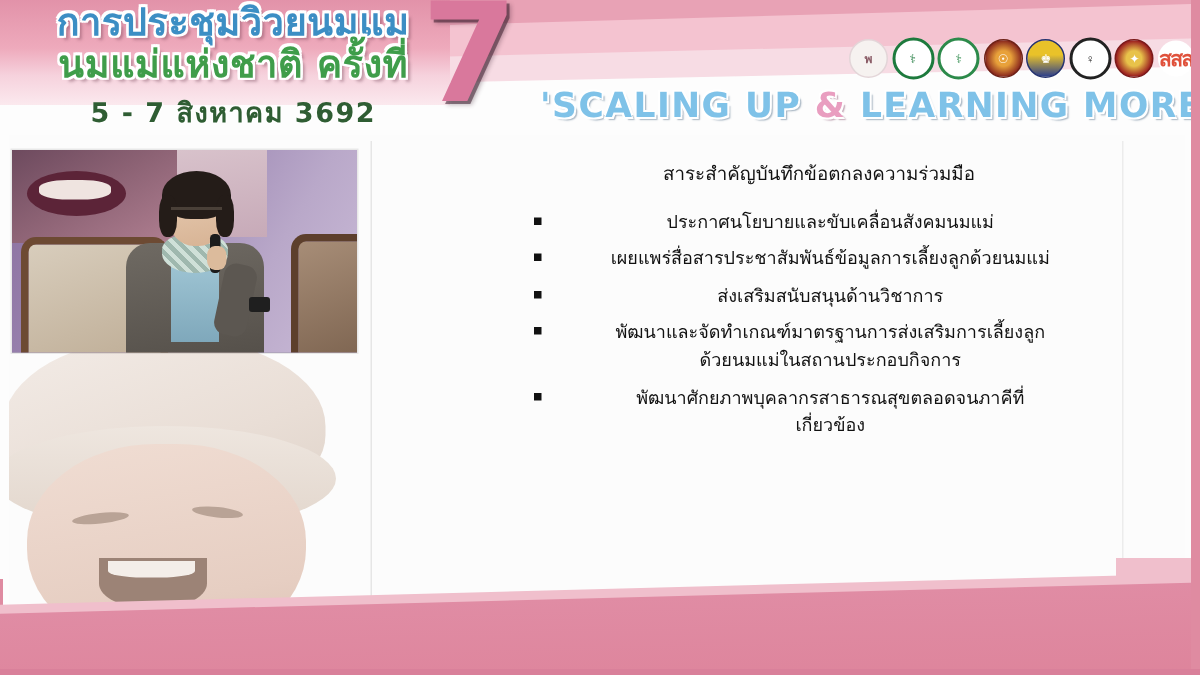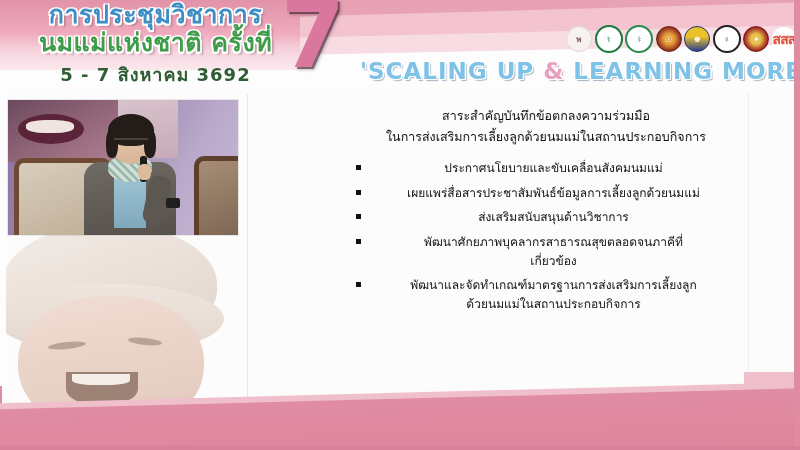--- a/index.html
+++ b/index.html
@@ -173,21 +173,21 @@
   <div class="band-dark"></div>
   <div class="band-top"></div>
   <div class="band-swoosh">
     <div class="swoosh-a"></div>
     <div class="swoosh-b"></div>
     <div class="swoosh-c"></div>
   </div>
   <div class="band-left-block"></div>
 
   <div class="title-wrap">
-    <div class="t-line1">การประชุมวิชาการ</div>
+    <div class="t-line1">การประชุมวิวยนมแม</div>
     <div class="t-line2">นมแม่แห่งชาติ ครั้งที่</div>
     <div class="t-date">5 - 7 สิงหาคม 3692</div>
   </div>
 
   <div class="numeral">7</div>
 
   <div class="logos">
     <div class="logo lg1">
         <span>พ</span>
       </div>
@@ -250,44 +250,43 @@
     <div class="v-hair3"></div>
     <div class="v-glasses"></div>
     <div class="v-arm"></div>
     <div class="v-mic"></div>
     <div class="v-hand"></div>
     <div class="v-clicker"></div>
   </div>
 
   <div class="txt">
     <div class="head-line">สาระสำคัญบันทึกข้อตกลงความร่วมมือ</div>
-    <div class="head-line">ในการส่งเสริมการเลี้ยงลูกด้วยนมแม่ในสถานประกอบกิจการ</div>
 
     <ul class="bullets">
       <li>
         <span class="sq"></span>
         <span>ประกาศนโยบายและขับเคลื่อนสังคมนมแม่</span>
       </li>
       <li>
         <span class="sq"></span>
         <span>เผยแพร่สื่อสารประชาสัมพันธ์ข้อมูลการเลี้ยงลูกด้วยนมแม่</span>
       </li>
       <li>
         <span class="sq"></span>
         <span>ส่งเสริมสนับสนุนด้านวิชาการ</span>
+      </li>
+      <li>
+        <span class="sq"></span>
+        <span>พัฒนาและจัดทำเกณฑ์มาตรฐานการส่งเสริมการเลี้ยงลูก</span>
+        <span class="b-sub">ด้วยนมแม่ในสถานประกอบกิจการ</span>
       </li>
       <li>
         <span class="sq"></span>
         <span>พัฒนาศักยภาพบุคลากรสาธารณสุขตลอดจนภาคีที่</span>
         <span class="b-sub">เกี่ยวข้อง</span>
-      </li>
-      <li>
-        <span class="sq"></span>
-        <span>พัฒนาและจัดทำเกณฑ์มาตรฐานการส่งเสริมการเลี้ยงลูก</span>
-        <span class="b-sub">ด้วยนมแม่ในสถานประกอบกิจการ</span>
       </li>
     </ul>
   </div>
 
   <div class="bottom-band">
     <div class="bb-light"></div>
     <div class="bb-main"></div>
   </div>
   <div class="bb-rightlight" style="position:absolute;right:0;top:372px;width:56px;height:16px;background:#f0bfcc;z-index:10;"></div>
   <div class="edge-r"></div>

